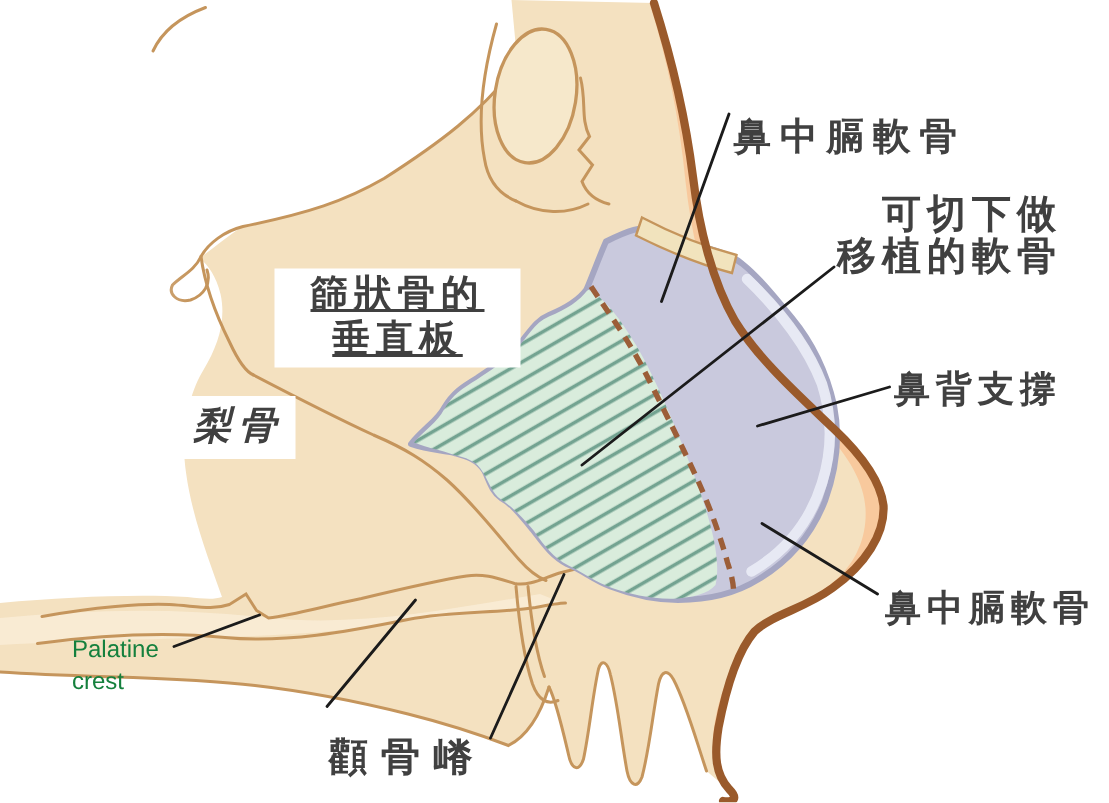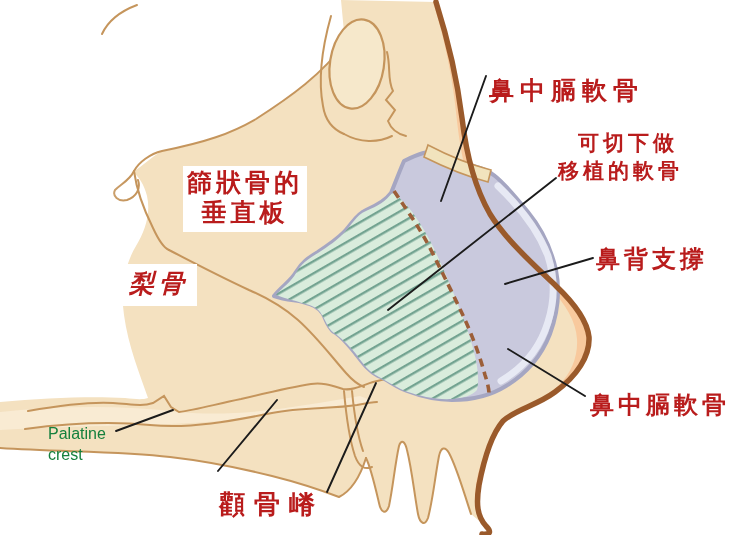--- a/index.html
+++ b/index.html
@@ -3,31 +3,31 @@
 <meta charset="utf-8">
 <style>
   html,body{margin:0;padding:0;background:#fff;}
   .stage{
     position:relative;width:739px;height:535px;background:#ffffff;overflow:hidden;
     font-family:"DejaVu Serif","Liberation Serif",serif;
   }
   .stage svg{position:absolute;left:0;top:0;}
   .lbl{position:absolute;white-space:nowrap;}
   .cjk{
-    color:#b91c1c;font-weight:bold;
+    color:#404040;font-weight:bold;
     font-family:"DejaVu Serif","Liberation Serif",serif;
   }
   .lbl-septal{left:489px;top:74px;font-size:25px;letter-spacing:6px;}
-  .lbl-graft{left:558px;top:129px;font-size:21px;letter-spacing:4px;line-height:28px;text-align:center;}
+  .lbl-graft{left:558px;top:129px;font-size:26px;letter-spacing:4px;line-height:28px;text-align:right;}
   .lbl-graft .l1{padding-left:15px;display:block;}
   .lbl-graft .l2{display:block;}
   .lbl-dorsal{left:596px;top:243px;font-size:24px;letter-spacing:4px;}
   .lbl-tip{left:590px;top:389px;font-size:24px;letter-spacing:4px;}
   .whitebox{background:#ffffff;text-align:center;}
-  .lbl-ethmoid{left:183px;top:166px;width:124px;font-size:25px;letter-spacing:4px;line-height:30px;padding:2px 0 4px 0;}
+  .lbl-ethmoid{left:183px;top:179px;width:164px;font-size:25px;letter-spacing:4px;line-height:30px;padding:2px 0 4px 0;text-decoration:underline;}
   .lbl-vomer{left:121px;top:264px;width:76px;font-size:25px;letter-spacing:5px;padding:3px 0 6px 0;font-style:italic;}
   .lbl-palatine{left:48px;top:423px;font-size:16px;line-height:21px;color:#15803d;
     font-family:"Liberation Sans","DejaVu Sans",sans-serif;font-weight:normal;}
   .lbl-crest{left:203px;top:487px;font-size:26px;letter-spacing:9px;margin-left:16px;}
 </style>
 </head>
 <body>
 
 <div class="stage">
 

